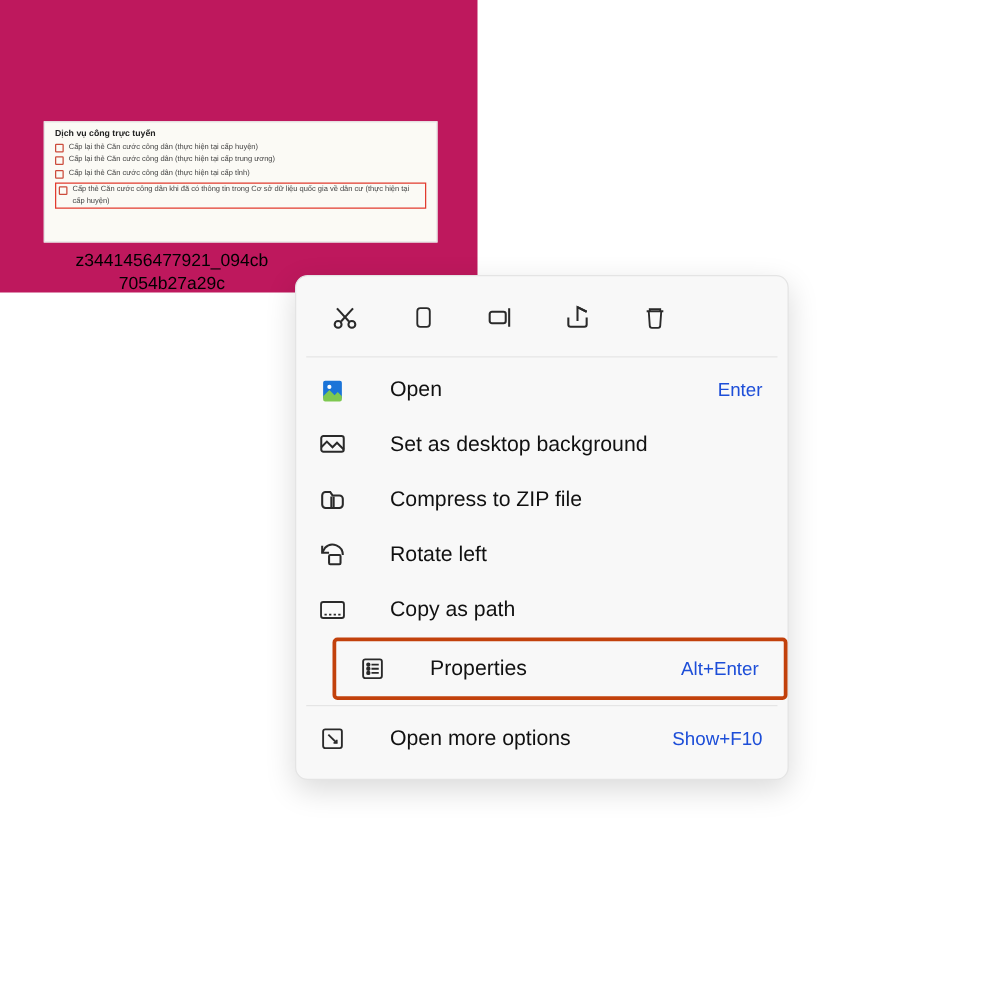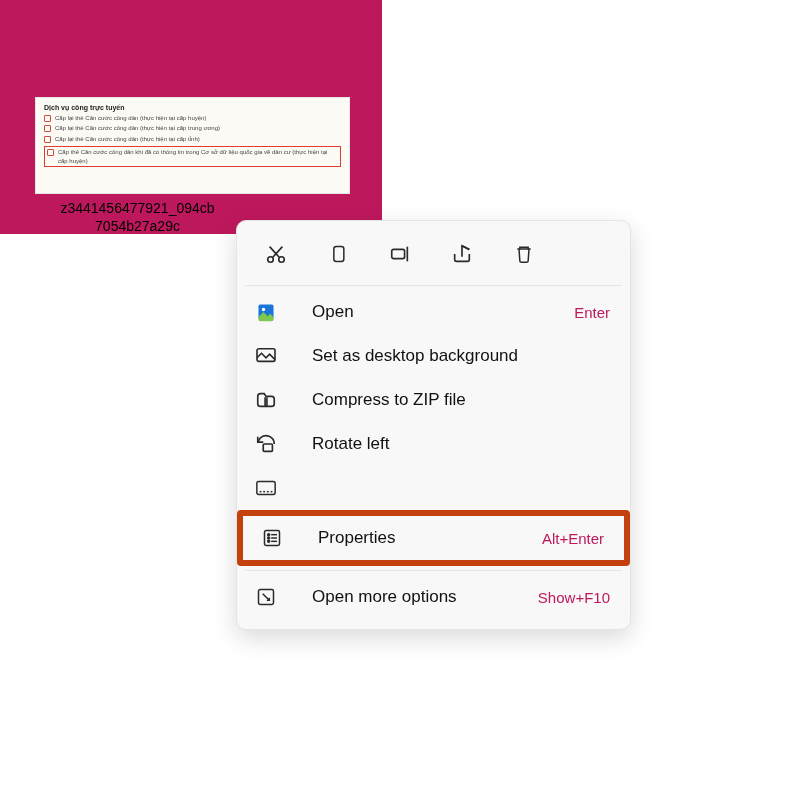--- a/index.html
+++ b/index.html
@@ -113,29 +113,30 @@
     display: flex; align-items: center; justify-content: center;
     flex: none;
   }
   .ctx-label {
     flex: 1;
     font-size: 17px;
     color: #111;
   }
   .ctx-shortcut {
     font-size: 15px;
-    color: #be185d;
+    color: #1d4ed8;
   }
   .ctx-arrow {
     font-size: 15px;
     color: #444;
   }
   .ctx-highlight {
-    border: 6px solid #c2410c;
+    border: 3px solid #c2410c;
     border-radius: 4px;
+    margin-left: 29px;
   }
 
   svg { display:block; }
 </style>
 </head>
 <body>
 
 <div class="file-tile">
   <div class="thumb">
     <div class="thumb-title">Dịch vụ công trực tuyến</div>
@@ -260,20 +261,21 @@
   <div class="ctx-item">
     <span class="ctx-icon">
       <svg width="22" height="18" viewBox="0 0 24 18" fill="none" stroke="#2a2a2a" stroke-width="1.6">
         <rect x="2" y="2" width="20" height="14" rx="2"></rect>
         <line x1="5" y1="13" x2="7" y2="13"></line>
           <line x1="9" y1="13" x2="11" y2="13"></line>
         <line x1="13" y1="13" x2="15" y2="13"></line>
           <line x1="17" y1="13" x2="19" y2="13"></line>
       </svg>
     </span>
+    <span class="ctx-label">Copy as path</span>
   </div>
 
   <div class="ctx-item ctx-highlight">
     <span class="ctx-icon">
       <svg width="20" height="20" viewBox="0 0 24 24" fill="none" stroke="#2a2a2a" stroke-width="1.8">
         <rect x="3" y="3" width="18" height="18" rx="2"></rect>
         <circle cx="8" cy="8" r="1.2" fill="#2a2a2a"></circle>
           <line x1="11" y1="8" x2="18" y2="8"></line>
         <circle cx="8" cy="12" r="1.2" fill="#2a2a2a"></circle>
           <line x1="11" y1="12" x2="18" y2="12"></line>

